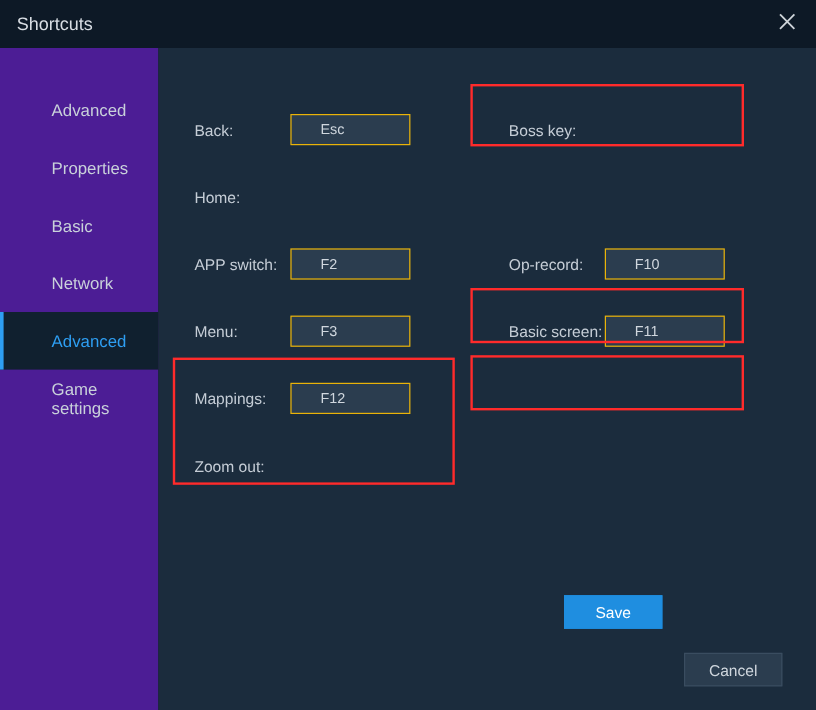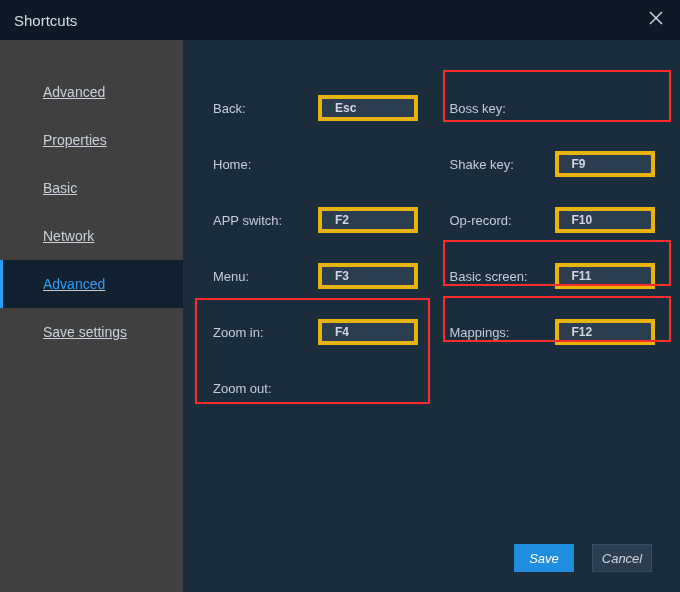--- a/index.html
+++ b/index.html
@@ -51,24 +51,23 @@
       height: 14px;
       stroke: currentColor;
       stroke-width: 1.5;
     }
     .body-area {
       flex: 1;
       display: flex;
       overflow: hidden;
     }
     .sidebar {
-      width: 183px;
-      background: #404040;
+      width: 132px;
+      background: #4c1d95;
       padding-top: 28px;
-      text-decoration: underline;
     }
     .sidebar-item {
       height: 48px;
       display: flex;
       align-items: center;
       padding-left: 40px;
       font-size: 14px;
       color: #c9d1da;
       cursor: pointer;
       border-left: 3px solid transparent;
@@ -89,72 +88,70 @@
     }
     .row {
       display: flex;
       align-items: center;
       height: 56px;
     }
     .field-pair {
       display: flex;
       align-items: center;
       width: 50%;
-      gap: 25px;
     }
     .field-label {
       width: 98px;
       padding-left: 18px;
       font-size: 13px;
       color: #c5cdd6;
     }
     .field-input {
       width: 100px;
       height: 26px;
       background: #2b3d4f;
-      border: 4px solid #eab308;
+      border: 1px solid #eab308;
       color: #d0d7de;
       font-size: 12px;
-      padding: 0 13px;
-      display: flex;
-      align-items: center;
-      font-weight: bold;
+      padding: 0 24px;
+      display: flex;
+      align-items: center;
     }
     
     .hl {
       border: 2px solid #ff2b2b;
       position: absolute;
       pointer-events: none;
     }
     .footer {
       position: absolute;
       bottom: 20px;
       right: 28px;
       display: flex;
       gap: 18px;
     }
     .btn {
-      width: 60px;
+      width: 82px;
       height: 28px;
       font-size: 13px;
       display: flex;
       align-items: center;
       justify-content: center;
       cursor: pointer;
-      font-style: italic;
     }
     .btn-primary {
       background: #1f8ee0;
       color: #ffffff;
       border: 1px solid #1f8ee0;
     }
     .btn-secondary {
       background: #2b3d4f;
       color: #cfd6dd;
       border: 1px solid #3a4d60;
+      margin-top: 48px;
     }
   </style>
 </head>
 <body>
 
 <div class="window">
 
   <div class="titlebar">
     <span class="titlebar-title">Shortcuts</span>
     <div class="close-btn">
@@ -179,21 +176,21 @@
       <div class="sidebar-item">
         <span>Basic</span>
       </div>
       <div class="sidebar-item">
         <span>Network</span>
       </div>
       <div class="sidebar-item active">
         <span>Advanced</span>
       </div>
       <div class="sidebar-item">
-        <span>Save settings</span>
+        <span>Game settings</span>
       </div>
     </div>
 
     <div class="content">
 
       <div class="rows-area">
 
         <div class="row">
           <div class="field-pair">
             <div class="field-label">Back:</div>
@@ -203,26 +200,20 @@
           </div>
           <div class="field-pair">
             <div class="field-label">Boss key:</div>
           </div>
         </div>
 
         <div class="row">
           <div class="field-pair">
             <div class="field-label">Home:</div>
           </div>
-          <div class="field-pair">
-            <div class="field-label">Shake key:</div>
-            <div class="field-input">
-                <span>F9</span>
-              </div>
-          </div>
         </div>
 
         <div class="row">
           <div class="field-pair">
             <div class="field-label">APP switch:</div>
             <div class="field-input">
                 <span>F2</span>
               </div>
           </div>
           <div class="field-pair">
@@ -242,26 +233,20 @@
           </div>
           <div class="field-pair">
             <div class="field-label">Basic screen:</div>
             <div class="field-input">
                 <span>F11</span>
               </div>
           </div>
         </div>
 
         <div class="row">
-          <div class="field-pair">
-            <div class="field-label">Zoom in:</div>
-            <div class="field-input">
-                <span>F4</span>
-              </div>
-          </div>
           <div class="field-pair">
             <div class="field-label">Mappings:</div>
             <div class="field-input">
                 <span>F12</span>
               </div>
           </div>
         </div>
 
         <div class="row">
           <div class="field-pair">

